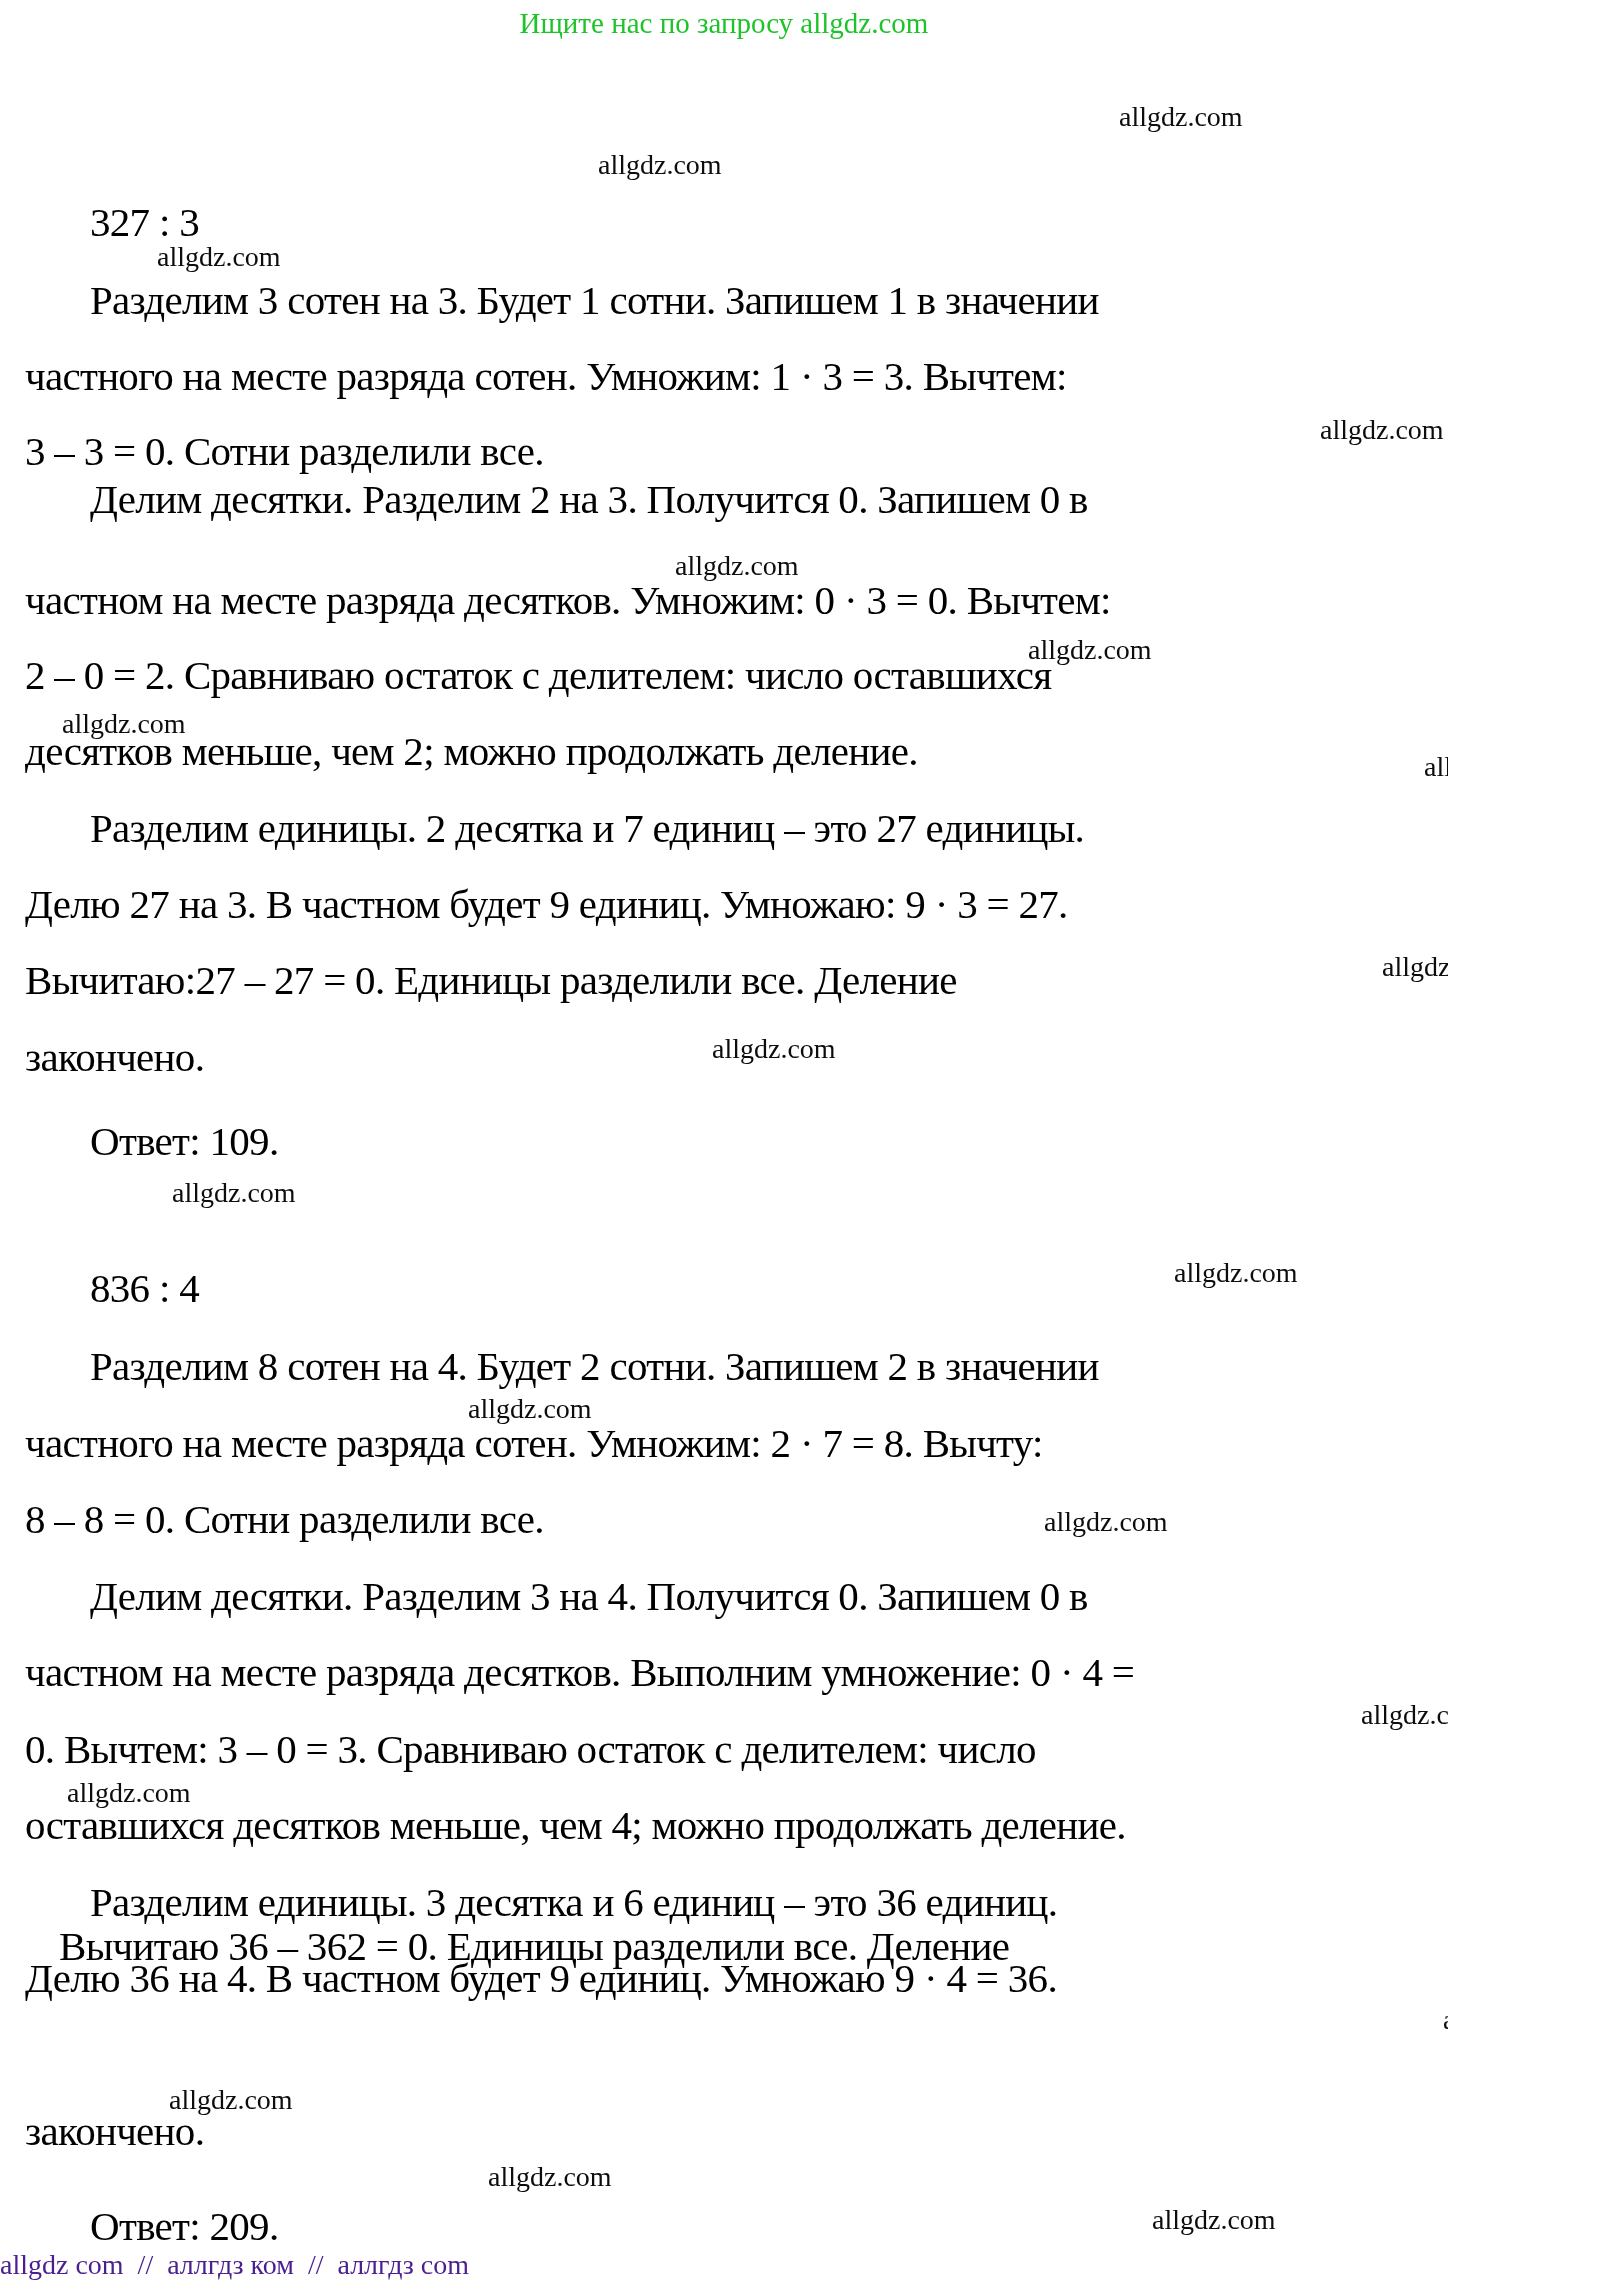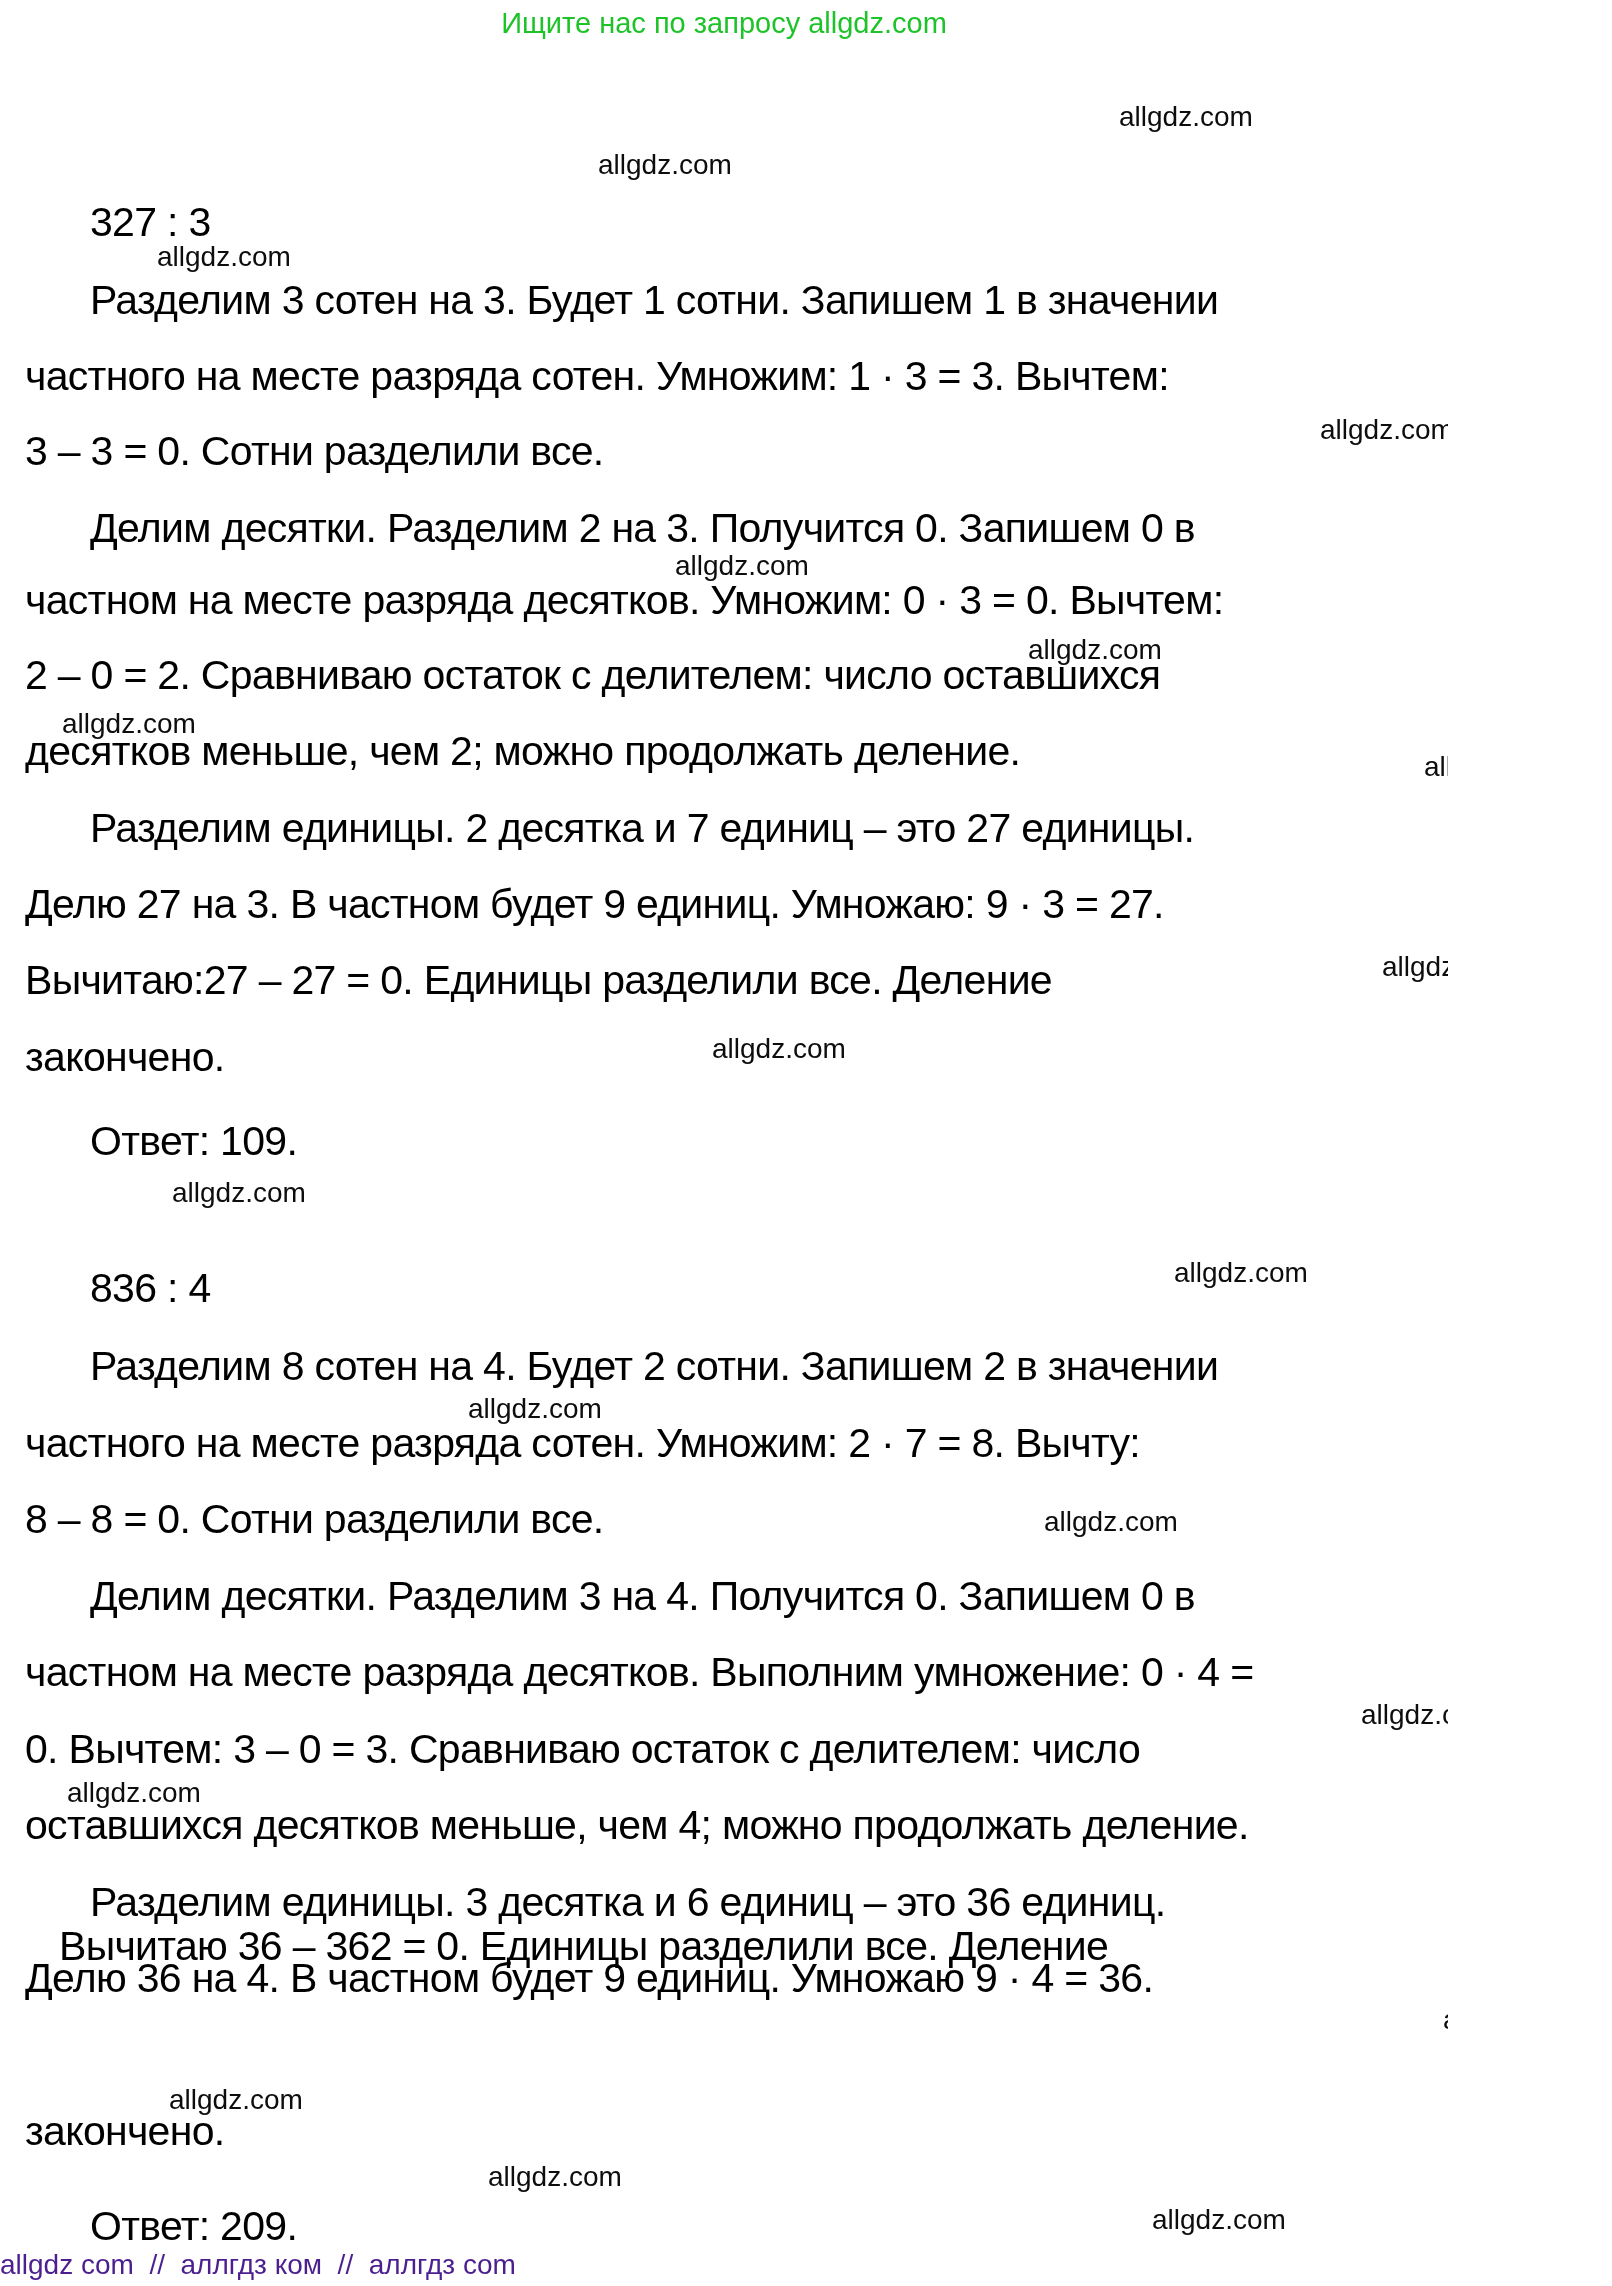--- a/index.html
+++ b/index.html
@@ -1,20 +1,20 @@
 <!DOCTYPE html>
 <html lang="ru" style="font-size:15px"><head>
 <meta charset="utf-8">
 <style>
   html,body{margin:0;padding:0;background:#ffffff;}
   .page{
     position:relative;
     width:1448px;height:2287px;
     background:#ffffff;
-    font-family:Liberation Sans, sans-serif;
+    font-family:Liberation Serif, serif;
     color:#000000;
     overflow:hidden;
   }
   .banner{
     position:absolute;top:5.6px;left:0;width:100%;
     text-align:center;
     font-size:29px;line-height:34px;
     font-weight:400;
   }
   .heading{
@@ -48,21 +48,21 @@
 
 <div class="page">
   <div class="banner" style="color: rgb(30, 195, 42);">Ищите нас по запросу allgdz.com</div>
 
 
   <div>
       <div class="line indent" style="top: 198px;">327 : 3</div>
       <div class="line indent" style="top: 276px;">Разделим 3 сотен на 3. Будет 1 сотни. Запишем 1 в значении</div>
       <div class="line" style="top: 352px;">частного на месте разряда сотен. Умножим: 1 · 3 = 3. Вычтем:</div>
       <div class="line" style="top: 427px;">3 – 3 = 0. Сотни разделили все.</div>
-      <div class="line indent" style="top: 504px; text-align: right;">Делим десятки. Разделим 2 на 3. Получится 0. Запишем 0 в</div>
+      <div class="line indent" style="top: 475px; text-align: right;">Делим десятки. Разделим 2 на 3. Получится 0. Запишем 0 в</div>
       <div class="line" style="top: 576px;">частном на месте разряда десятков. Умножим: 0 · 3 = 0. Вычтем:</div>
       <div class="line" style="top: 651px;">2 – 0 = 2. Сравниваю остаток с делителем: число оставшихся</div>
       <div class="line" style="top: 727px;">десятков меньше, чем 2; можно продолжать деление.</div>
       <div class="line indent" style="top: 804px;">Разделим единицы. 2 десятка и 7 единиц – это 27 единицы.</div>
       <div class="line" style="top: 880px;">Делю 27 на 3. В частном будет 9 единиц. Умножаю: 9 · 3 = 27.</div>
       <div class="line" style="top: 956px;">Вычитаю:27 – 27 = 0. Единицы разделили все. Деление</div>
       <div class="line" style="top: 1033px;">закончено.</div>
       <div class="line indent" style="top: 1117px;">Ответ: 109.</div>
       <div class="line indent" style="top: 1264px;">836 : 4</div>
       <div class="line indent" style="top: 1342px;">Разделим 8 сотен на 4. Будет 2 сотни. Запишем 2 в значении</div>

